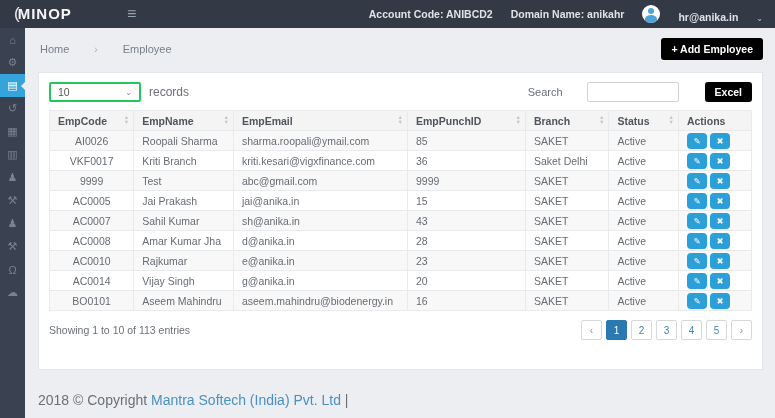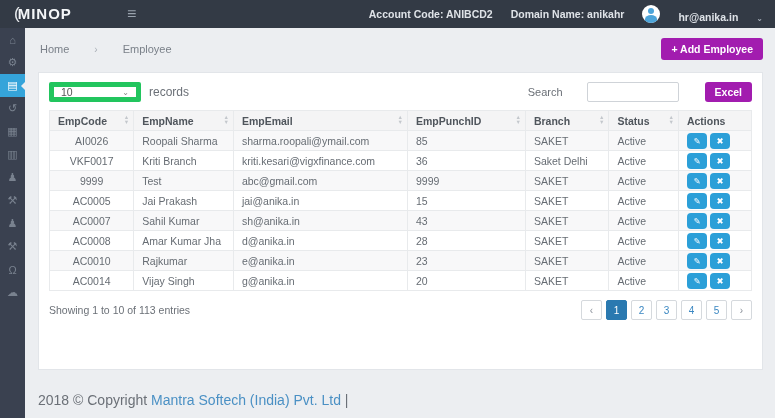--- a/index.html
+++ b/index.html
@@ -33,30 +33,30 @@
   .s-item.active::after { content:""; position:absolute; right:-1px; top:50%;
     margin-top:-5px; border-top:5px solid transparent; border-bottom:5px solid transparent;
     border-right:5px solid #eceef1; }
 
   
   .content { position:absolute; left:25px; top:28px; width:750px; height:390px; }
   .topbar { display:flex; align-items:center; padding:10px 12px 8px 15px; }
   .breadcrumb { font-size:11px; color:#7a8089; display:flex; gap:25px; align-items:center; }
   .breadcrumb .bc-home { cursor:pointer; }
   .breadcrumb .sep { color:#aab0b8; font-size:10px; }
-  .btn-blue { background:#a21caf; color:#fff; border:none; border-radius:3px;
+  .btn-blue { background:#000000; color:#fff; border:none; border-radius:3px;
     font-size:10.5px; font-weight:600; cursor:pointer;
     font-family:"Liberation Sans",sans-serif; }
   .add-btn { margin-left:auto; padding:5px 10px; }
 
   .card { position:absolute; left:13px; top:44px; width:725px; height:298px;
     background:#ffffff; border:1px solid #e2e5e9; padding:9px 10px; }
 
   .controls { display:flex; align-items:center; margin-bottom:8px; }
-  .records-select { width:92px; height:20px; border:5px solid #22c55e; border-radius:2px;
+  .records-select { width:92px; height:20px; border:2px solid #22c55e; border-radius:2px;
     background:#fff; display:flex; align-items:center; justify-content:space-between;
     padding:0 7px; font-size:10.5px; color:#555; cursor:pointer; }
   .records-select .caret { color:#888; font-size:8px; }
   .records-label { font-size:12px; color:#6b7077; margin-left:8px; }
   .search-wrap { margin-left:auto; display:flex; align-items:center; gap:24px; }
   .search-wrap label { font-size:11px; color:#6b7077; }
   .search-input { width:92px; height:20px; border:1px solid #cfd3d8; border-radius:2px;
     font-size:10.5px; padding:0 5px; color:#444; }
   .excel-btn { padding:4px 10px; margin-left:2px; }
 
@@ -273,20 +273,29 @@
           </tr>
           <tr>
             <td class="center">AC0014</td>
             <td>Vijay Singh</td>
             <td>g@anika.in</td>
             <td>20</td>
             <td>SAKET</td>
             <td>Active</td>
             <td><button class="act-btn">✎</button><button class="act-btn">✖</button></td>
           </tr>
+          <tr>
+            <td class="center">BO0101</td>
+            <td>Aseem Mahindru</td>
+            <td>aseem.mahindru@biodenergy.in</td>
+            <td>16</td>
+            <td>SAKET</td>
+            <td>Active</td>
+            <td><button class="act-btn">✎</button><button class="act-btn">✖</button></td>
+          </tr>
         </tbody>
     </table>
 
     <div class="table-foot">
       <span class="showing">Showing 1 to 10 of 113 entries</span>
       <div class="pagination">
           <button class="page-btn nav">‹</button>
           <button class="page-btn active">1</button>
           <button class="page-btn">2</button>
           <button class="page-btn">3</button>

